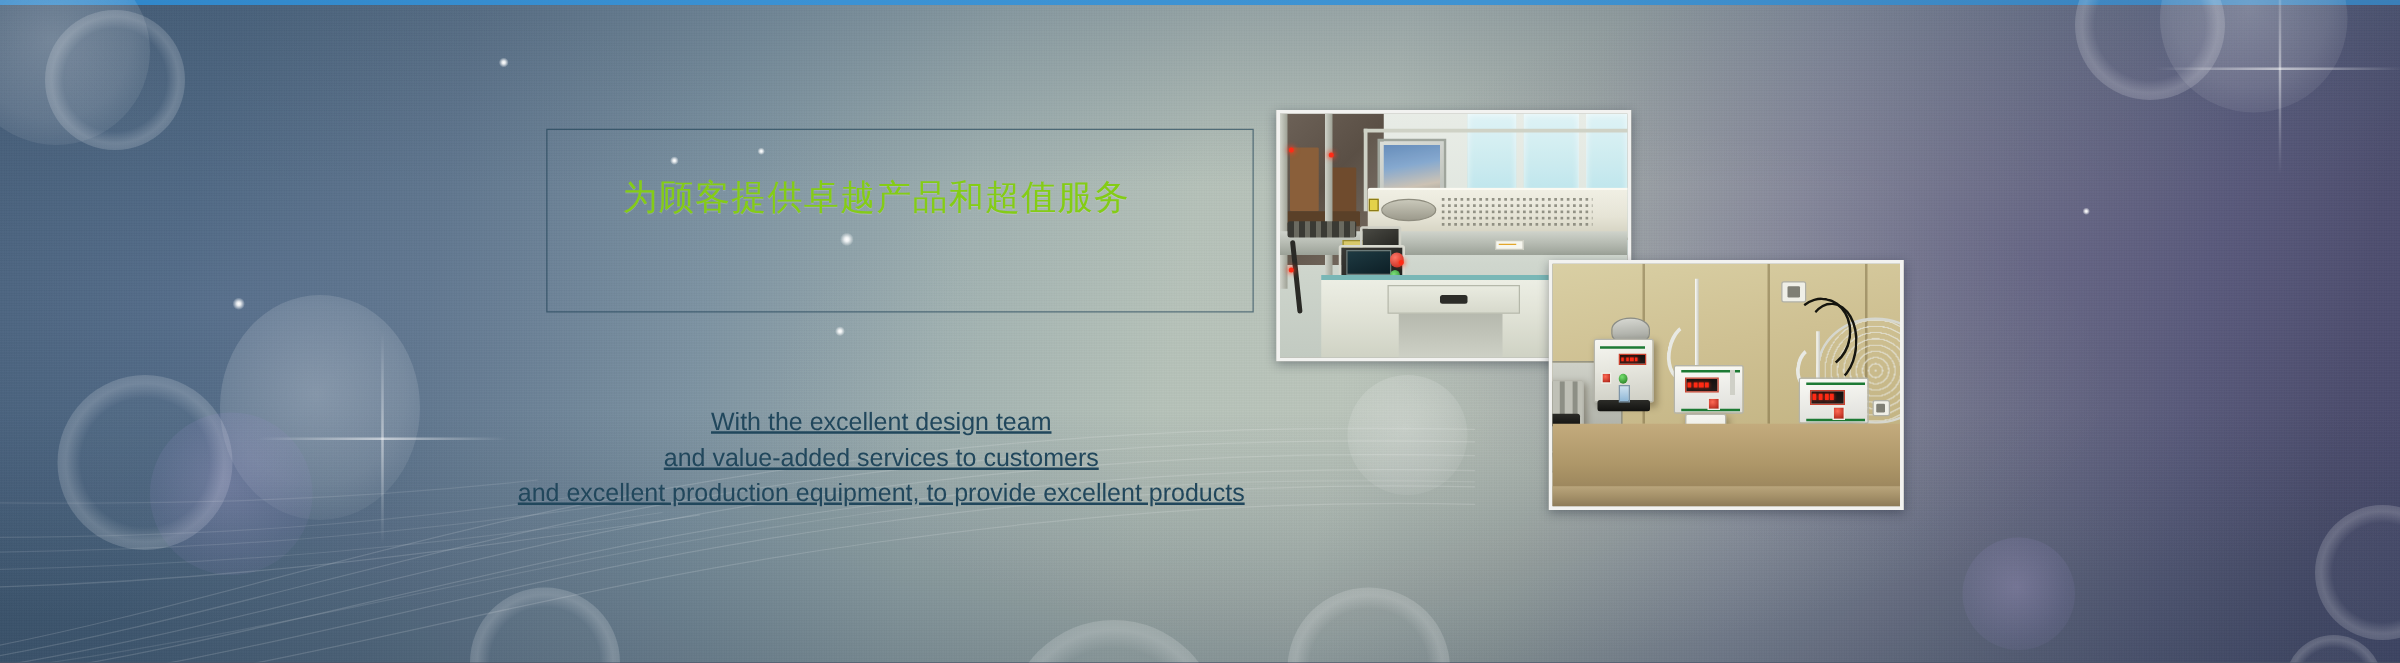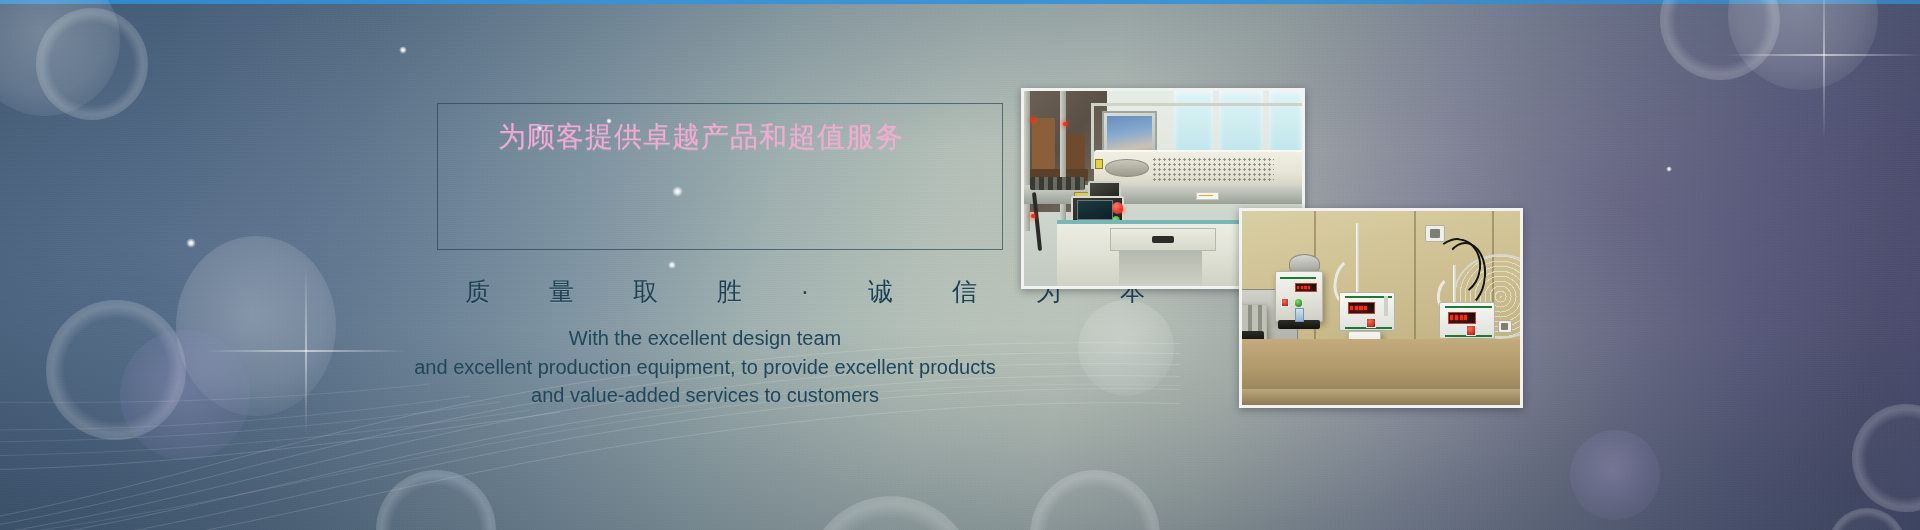--- a/index.html
+++ b/index.html
@@ -98,43 +98,43 @@
 
   
   .waves{ position:absolute; left:0; bottom:0; width:1180px; height:260px; opacity:.48; }
 
   
   .frame{
     position:absolute; left:437px; top:103px; width:566px; height:147px;
     border:1px solid rgba(26,62,82,.62);
   }
   .title-cn{
-    position:absolute; left:498px; top:118px;
-    font-size:28px; letter-spacing:1px; color:#f9a8d4;
+    position:absolute; left:498px; top:139px;
+    font-size:28px; letter-spacing:1px; color:#84cc16;
     text-shadow:0 1px 0 rgba(255,255,255,.16);
     white-space:nowrap;
   }
   .title-en{
     position:absolute; left:478px; top:190px;
     font-family:"Liberation Serif", serif;
     font-size:22px; letter-spacing:.6px; color:#1e4056;
     white-space:nowrap;
   }
   .slogan{
     position:absolute; left:465px; top:275px;
     font-size:25px; color:#1d4054; letter-spacing:26px;
     white-space:nowrap; font-weight:400;
     text-shadow:0 1px 0 rgba(255,255,255,.12);
   }
   .paragraph{
     position:absolute; left:330px; top:324px; width:750px;
     text-align:center; color:#21475c; font-size:20px; line-height:28.5px;
     white-space:nowrap;
   }
-  .paragraph .pline{ display:block; }
+  .paragraph .pline{ display:block;text-decoration:underline; }
 
   
   .photo{
     position:absolute;
     border:3px solid #f2f2f0;
     box-shadow:0 2px 8px rgba(20,30,45,.38);
     overflow:hidden;
     background:#8b8d82;
   }
   .photo .inner{ position:absolute; inset:0; }
@@ -437,26 +437,25 @@
       <path d="M-20,132 C 150,134 280,130 430,114"></path>
       <path d="M40,260 C 240,232 430,176 700,140 C 900,114 1060,112 1200,116"></path>
     </g>
   </svg>
 
   <div class="frame"></div>
 
   <div class="title-cn">为顾客提供卓越产品和超值服务</div>
 
 
-  <div class="slogan">质 量 取 胜 · 诚 信 为 本</div>
 
   <div class="paragraph">
     <span class="pline">With the excellent design team</span>
+    <span class="pline">and value-added services to customers</span>
     <span class="pline">and excellent production equipment, to provide excellent products</span>
-    <span class="pline">and value-added services to customers</span>
   </div>
 
   <div id="photo-reflow" class="photo">
     <div class="inner">
       <div class="p1-wall"></div>
       <div class="p1-win" style="left:54%; width:14%;"></div>
       <div class="p1-win" style="left:70%; width:16%;"></div>
       <div class="p1-win" style="left:88%; width:12%;"></div>
       <div class="p1-darkroom"></div>
       <div class="p1-furn" style="left:3%;  top:14%; width:8%;  height:26%; background:#8a5f3a;"></div>

